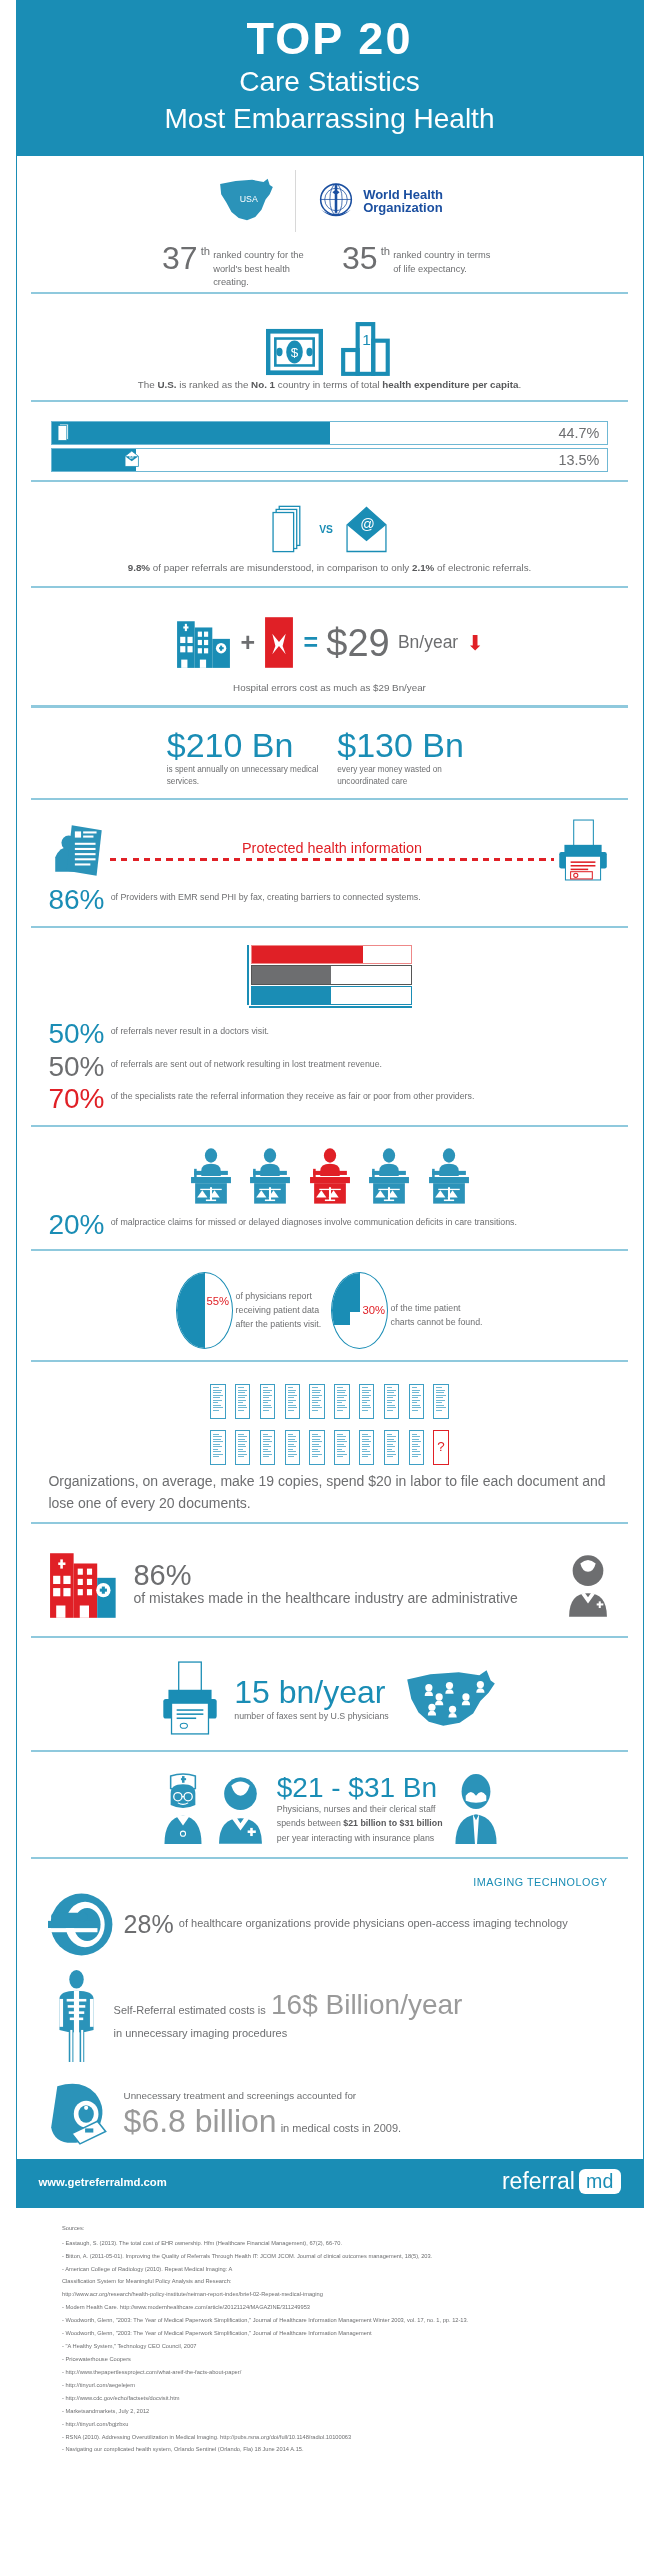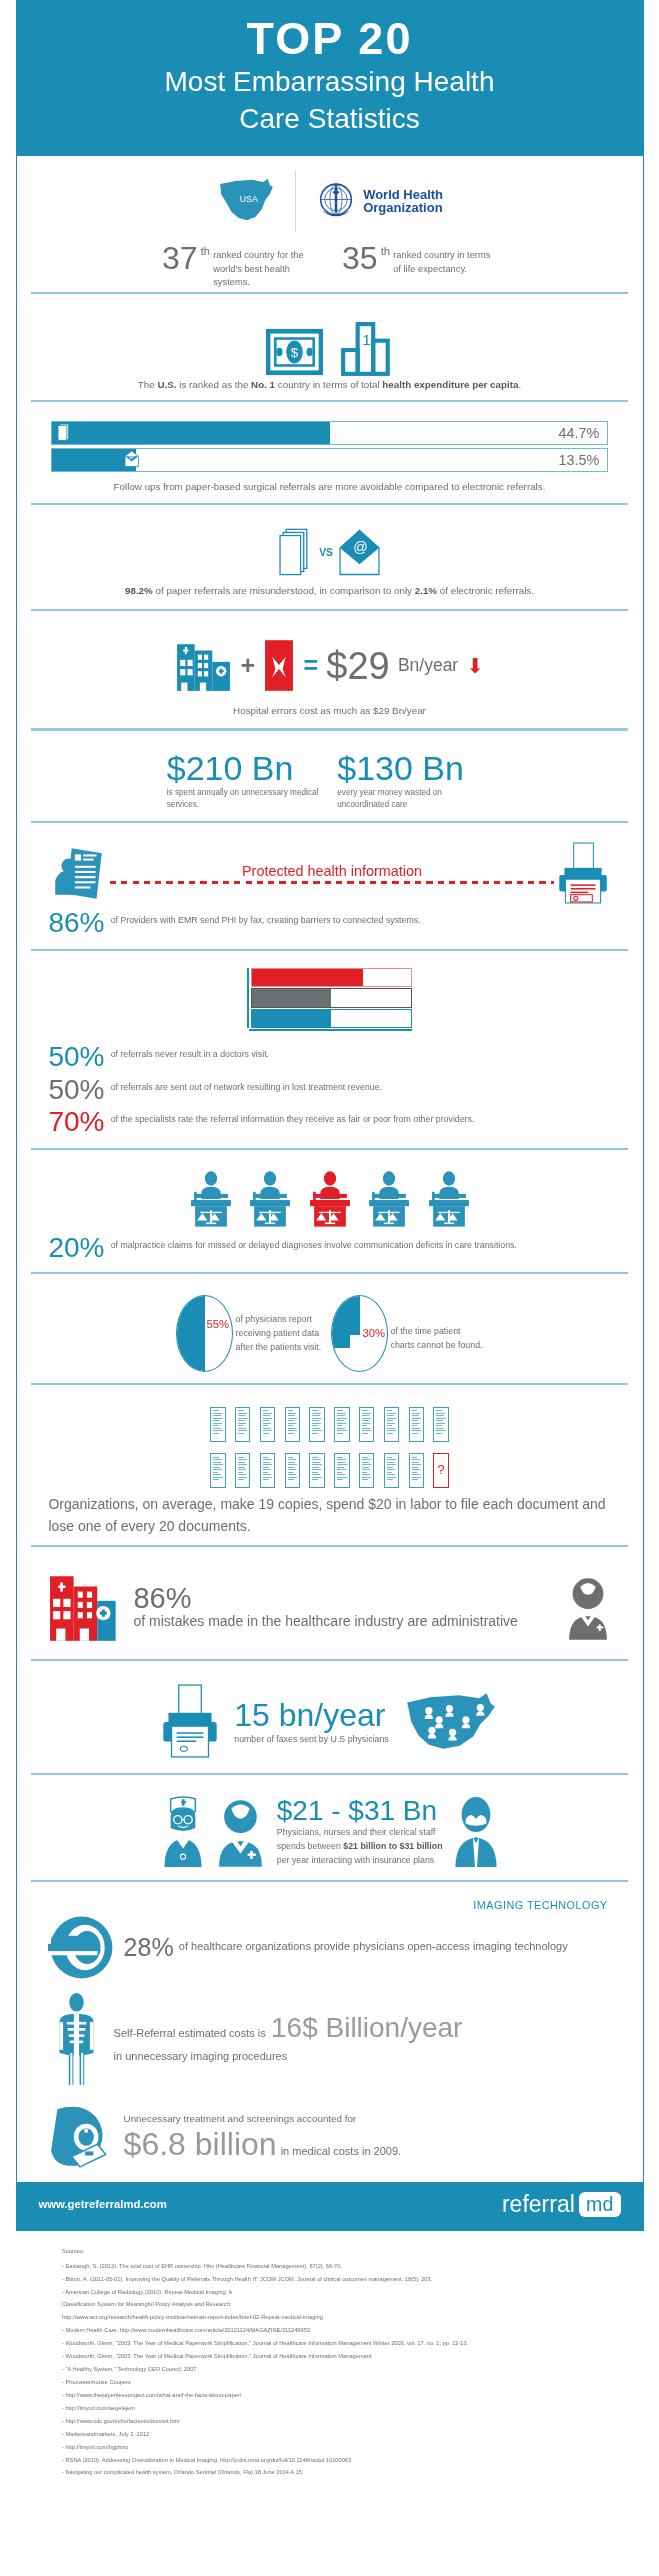--- a/index.html
+++ b/index.html
@@ -76,21 +76,21 @@
   .bar-track {
     height: 24px; border: 0.5px solid #6fb8d4; background: #fff;
     position: relative; margin-bottom: 3.1px; display: flex; align-items: center;
   }
   .bar-fill { height: 100%; background: #1a8db5; position: absolute; left: 0; top: 0; }
   .bar-icon { position: relative; z-index: 2; margin-left: 4.1px; }
   .bar-val { position: absolute; right: 7.2px; font-size: 14.4px; color: #6d6e70; z-index: 2;
              font-family: "Liberation Sans Narrow","Liberation Sans",sans-serif; }
 
   
-  .vs-row { display: flex; justify-content: center; align-items: center; gap: 5px; height: 62px; }
+  .vs-row { display: flex; justify-content: center; align-items: center; gap: 12px; height: 62px; }
   .vs-label { color: #1a8db5; font-size: 10.3px; font-weight: bold; }
 
   
   .eq-row { display: flex; justify-content: center; align-items: center; gap: 8.2px; height: 77px; }
   .eq-op { font-size: 25px; color: #6d6e70; font-weight: bold; }
   .eq-eq { color: #1a8db5; font-size: 25px; font-weight: bold; }
   .eq-amt { font-size: 38px; color: #6d6e70; line-height: 1;
             font-family: "Liberation Sans Narrow","Liberation Sans",sans-serif; }
   .eq-unit { font-size: 17.5px; color: #6d6e70; }
   .down-arrow { color: #e02026; font-size: 20.6px; }
@@ -193,22 +193,22 @@
   .sources .head { margin-bottom: 4.1px; }
   .sources p { margin-bottom: 2.1px; }
 </style>
 </head>
 <body>
 
 <div class="page">
 
   <div class="hero">
     <div class="hero-title">TOP 20</div>
+    <div class="hero-sub">Care Statistics</div>
     <div class="hero-sub">Most Embarrassing Health</div>
-    <div class="hero-sub">Care Statistics</div>
   </div>
 
   <div class="frame">
 
     <div class="sect">
       <div class="logos">
         <div style="position:relative">
           <svg class="usa-map" viewBox="0 0 120 110">
             <path fill="#2b93b9" d="M8,24 L38,18 L70,16 L92,20 L100,14 L104,26 L110,30 L104,44 L96,54 L88,74 L76,88 L60,94 L44,90 L30,78 L20,60 L10,44 Z"></path>
             <text x="46" y="58" fill="#ffffff" font-size="17" font-family="Liberation Sans, sans-serif">USA</text>
@@ -230,21 +230,21 @@
             <div class="who-text">World Health</div>
             <div class="who-text">Organization</div>
           </div>
         </div>
       </div>
 
       <div class="ranks">
         <div class="rank">
           <span class="rank-num">37</span>
           <span class="rank-sup">th</span>
-          <span class="rank-txt">ranked country for the world's best health systems.</span>
+          <span class="rank-txt">ranked country for the world's best health creating.</span>
         </div>
         <div class="rank">
           <span class="rank-num">35</span>
           <span class="rank-sup">th</span>
           <span class="rank-txt">ranked country in terms of life expectancy.</span>
         </div>
       </div>
       <div class="rule"></div>
     </div>
 
@@ -288,40 +288,39 @@
           <span class="bar-icon" style="margin-left:72px">
             <svg width="15.5" height="17.5" viewBox="0 0 30 34">
               <path d="M2 12 L15 2 L28 12 L28 32 L2 32 Z" fill="#fff" stroke="#1a8db5" stroke-width="1.5"></path>
               <path d="M2 12 L15 22 L28 12" fill="#1a8db5"></path>
               <text x="9" y="16" fill="#fff" font-size="11" font-family="Liberation Sans, sans-serif">@</text>
             </svg>
           </span>
           <span class="bar-val">13.5%</span>
         </div>
       </div>
-      <div class="caption" style="padding:5.2px 41px 0 41px">Follow ups from paper-based surgical referrals are more avoidable compared to electronic referrals.</div>
       <div class="rule" style="margin-top:8.2px"></div>
     </div>
 
     <div class="sect">
       <div class="vs-row">
         <svg width="36" height="52" viewBox="0 0 70 100">
           <rect x="16" y="4" width="40" height="76" fill="#fff" stroke="#1a8db5" stroke-width="2.5"></rect>
           <rect x="10" y="10" width="40" height="76" fill="#fff" stroke="#1a8db5" stroke-width="2.5"></rect>
           <rect x="4" y="16" width="40" height="76" fill="#fff" stroke="#1a8db5" stroke-width="2.5"></rect>
         </svg>
         <span class="vs-label">VS</span>
         <svg width="43" height="52" viewBox="0 0 84 100">
           <path d="M4 40 L42 6 L80 40 L80 92 L4 92 Z" fill="#fff" stroke="#1a8db5" stroke-width="2.5"></path>
           <path d="M4 40 L42 6 L80 40 L42 72 Z" fill="#1a8db5"></path>
           <text x="30" y="48" fill="#fff" font-size="28" font-family="Liberation Sans, sans-serif">@</text>
         </svg>
       </div>
       <div class="caption" style="padding:0 62px">
-        <b>98.2%</b><span> of paper referrals are misunderstood, in comparison to only </span><b>2.1%</b><span> of electronic referrals.</span>
+        <b>9.8%</b><span> of paper referrals are misunderstood, in comparison to only </span><b>2.1%</b><span> of electronic referrals.</span>
       </div>
       <div class="rule" style="margin-top:10.3px"></div>
     </div>
 
     <div class="sect">
       <div class="eq-row">
         <svg width="57" height="57" viewBox="0 0 110 110">
           <rect x="4" y="14" width="34" height="90" fill="#1a8db5"></rect>
           <rect x="38" y="26" width="34" height="78" fill="#1a8db5"></rect>
           <rect x="72" y="48" width="34" height="56" fill="#1a8db5"></rect>

